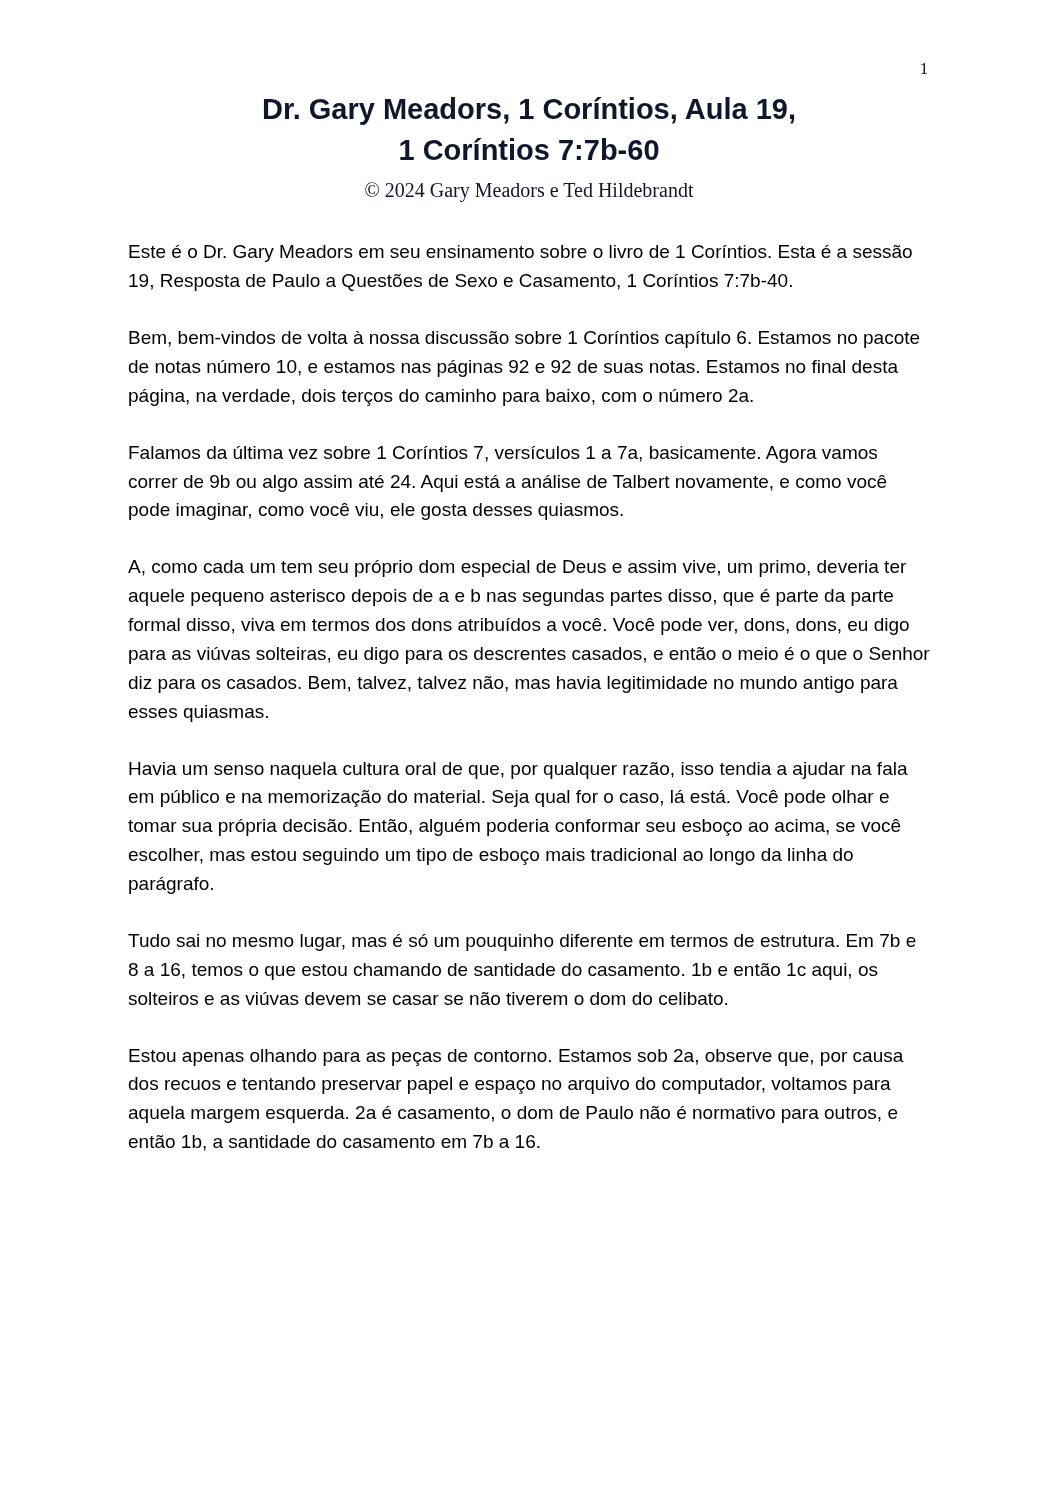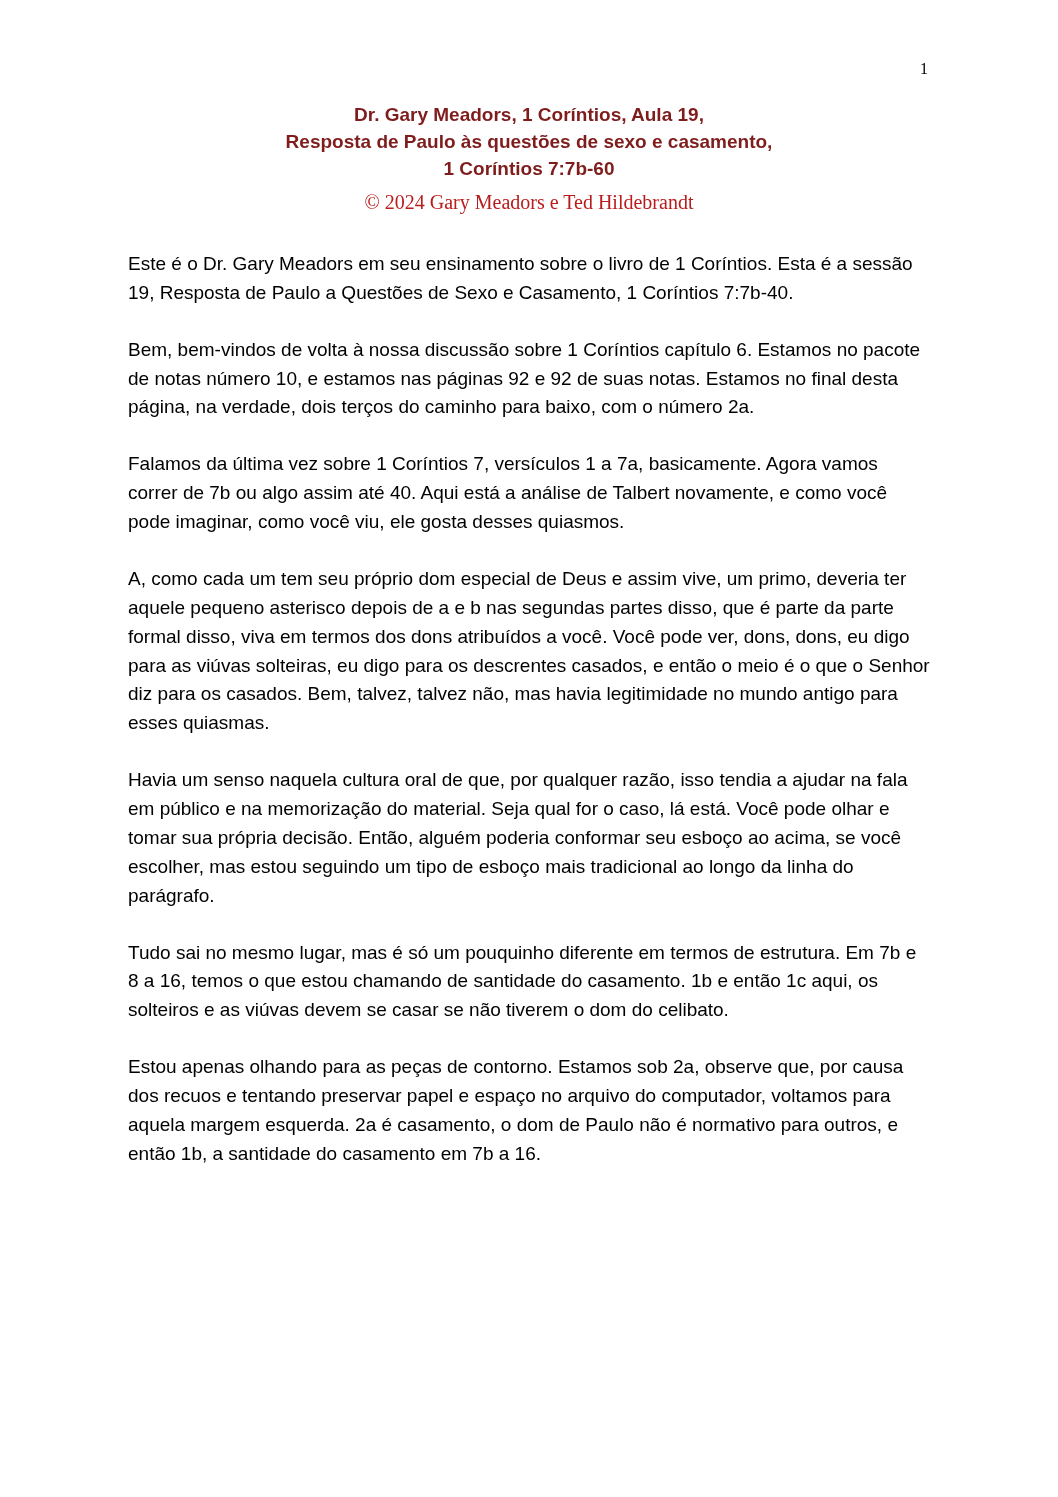--- a/index.html
+++ b/index.html
@@ -25,62 +25,61 @@
   .page-number {
     position: absolute;
     top: 60px;
     right: 130px;
     font-family: "Liberation Serif", serif;
     font-size: 16px;
     color: #000000;
   }
   .title-wrap {
     max-width: 660px;
-    margin: 42px auto 0 auto;
+    margin: 29px auto 0 auto;
     text-align: center;
     font-weight: bold;
-    font-size: 19px;
+    font-size: 29px;
     line-height: 1.42;
-    color: #7f1d1d;
+    color: #0f172a;
   }
   .copyright {
     text-align: center;
     font-family: "Liberation Serif", serif;
     font-size: 20px;
     margin-top: 8px;
-    color: #b91c1c;
+    color: #0f172a;
   }
   .doc-body {
     margin-top: 36px;
     font-size: 19px;
     line-height: 1.52;
     text-align: left;
   }
   .doc-body p {
     margin: 2px 0 28px 0;
   }
 </style>
 </head>
 <body>
 
 <div class="page">
 
   <div class="page-number">1</div>
 
   <div class="title-wrap">
     <div>Dr. Gary Meadors, 1 Coríntios, Aula 19,</div>
-    <div>Resposta de Paulo às questões de sexo e casamento,</div>
     <div>1 Coríntios 7:7b-60</div>
   </div>
 
   <div class="copyright">© 2024 Gary Meadors e Ted Hildebrandt</div>
 
   <div class="doc-body">
     <p>Este é o Dr. Gary Meadors em seu ensinamento sobre o livro de 1 Coríntios. Esta é a sessão 19, Resposta de Paulo a Questões de Sexo e Casamento, 1 Coríntios 7:7b-40.</p>
     <p>Bem, bem-vindos de volta à nossa discussão sobre 1 Coríntios capítulo 6. Estamos no pacote de notas número 10, e estamos nas páginas 92 e 92 de suas notas. Estamos no final desta página, na verdade, dois terços do caminho para baixo, com o número 2a.</p>
-    <p>Falamos da última vez sobre 1 Coríntios 7, versículos 1 a 7a, basicamente. Agora vamos correr de 7b ou algo assim até 40. Aqui está a análise de Talbert novamente, e como você pode imaginar, como você viu, ele gosta desses quiasmos.</p>
+    <p>Falamos da última vez sobre 1 Coríntios 7, versículos 1 a 7a, basicamente. Agora vamos correr de 9b ou algo assim até 24. Aqui está a análise de Talbert novamente, e como você pode imaginar, como você viu, ele gosta desses quiasmos.</p>
     <p>A, como cada um tem seu próprio dom especial de Deus e assim vive, um primo, deveria ter aquele pequeno asterisco depois de a e b nas segundas partes disso, que é parte da parte formal disso, viva em termos dos dons atribuídos a você. Você pode ver, dons, dons, eu digo para as viúvas solteiras, eu digo para os descrentes casados, e então o meio é o que o Senhor diz para os casados. Bem, talvez, talvez não, mas havia legitimidade no mundo antigo para esses quiasmas.</p>
     <p>Havia um senso naquela cultura oral de que, por qualquer razão, isso tendia a ajudar na fala em público e na memorização do material. Seja qual for o caso, lá está. Você pode olhar e tomar sua própria decisão. Então, alguém poderia conformar seu esboço ao acima, se você escolher, mas estou seguindo um tipo de esboço mais tradicional ao longo da linha do parágrafo.</p>
     <p>Tudo sai no mesmo lugar, mas é só um pouquinho diferente em termos de estrutura. Em 7b e 8 a 16, temos o que estou chamando de santidade do casamento. 1b e então 1c aqui, os solteiros e as viúvas devem se casar se não tiverem o dom do celibato.</p>
     <p>Estou apenas olhando para as peças de contorno. Estamos sob 2a, observe que, por causa dos recuos e tentando preservar papel e espaço no arquivo do computador, voltamos para aquela margem esquerda. 2a é casamento, o dom de Paulo não é normativo para outros, e então 1b, a santidade do casamento em 7b a 16.</p>
   </div>
 
 </div>
 
 </body></html>

